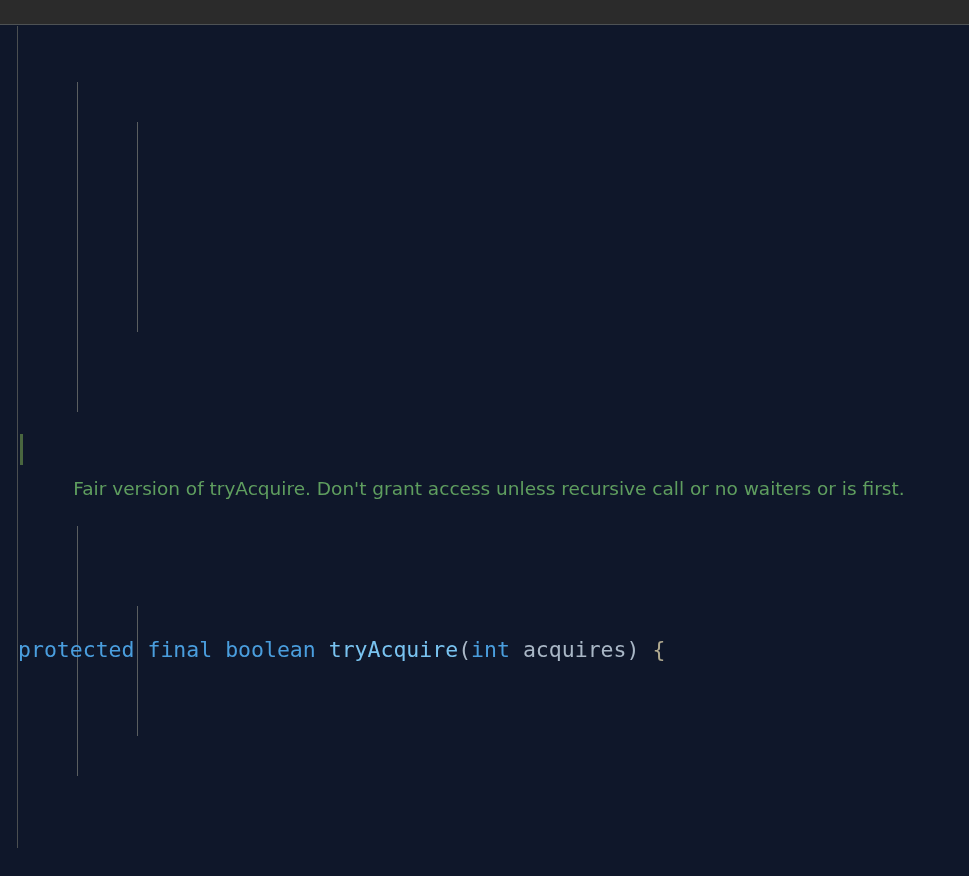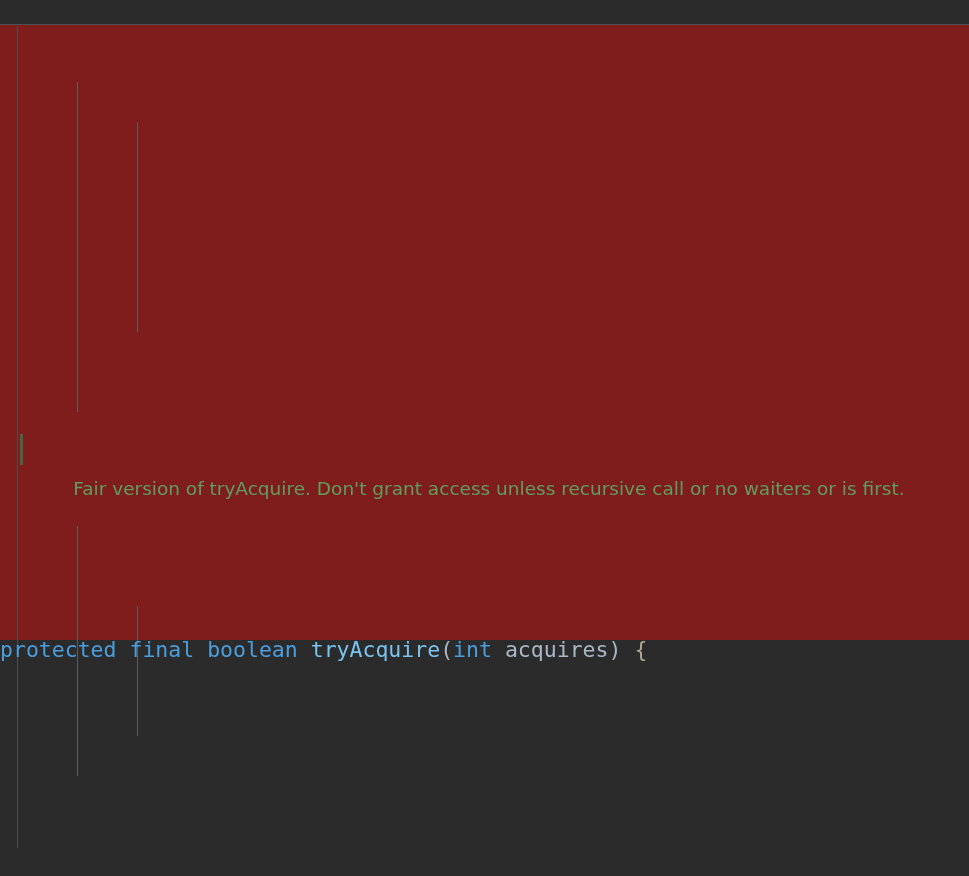--- a/index.html
+++ b/index.html
@@ -10,22 +10,22 @@
   body {
     width: 969px;
     height: 876px;
     overflow: hidden;
     font-family: "DejaVu Sans Mono", monospace;
   }
 
   #editor {
     position: relative;
     width: 969px;
-    height: 640px;
-    background: #7f1d1d;
+    height: 876px;
+    background: #0f172a;
   }
 
   
   #top-strip {
     position: absolute;
     left: 0; top: 0;
     width: 969px;
     height: 25px;
     background: #2b2b2b;
     border-bottom: 1px solid #4e5254;
@@ -50,20 +50,21 @@
     width: 969px;
     height: 850px;
     font-size: 21.5px;
     line-height: 40.3px;
     white-space: pre;
   }
 
   .line {
     position: relative;
     height: 40.3px;
+    padding-left: 18px;
     box-sizing: border-box;
   }
 
   
   .line.comment {
     font-family: "DejaVu Sans", sans-serif;
     font-size: 18.5px;
     color: #5f9e5f;
     height: 40px;
     line-height: 40px;

